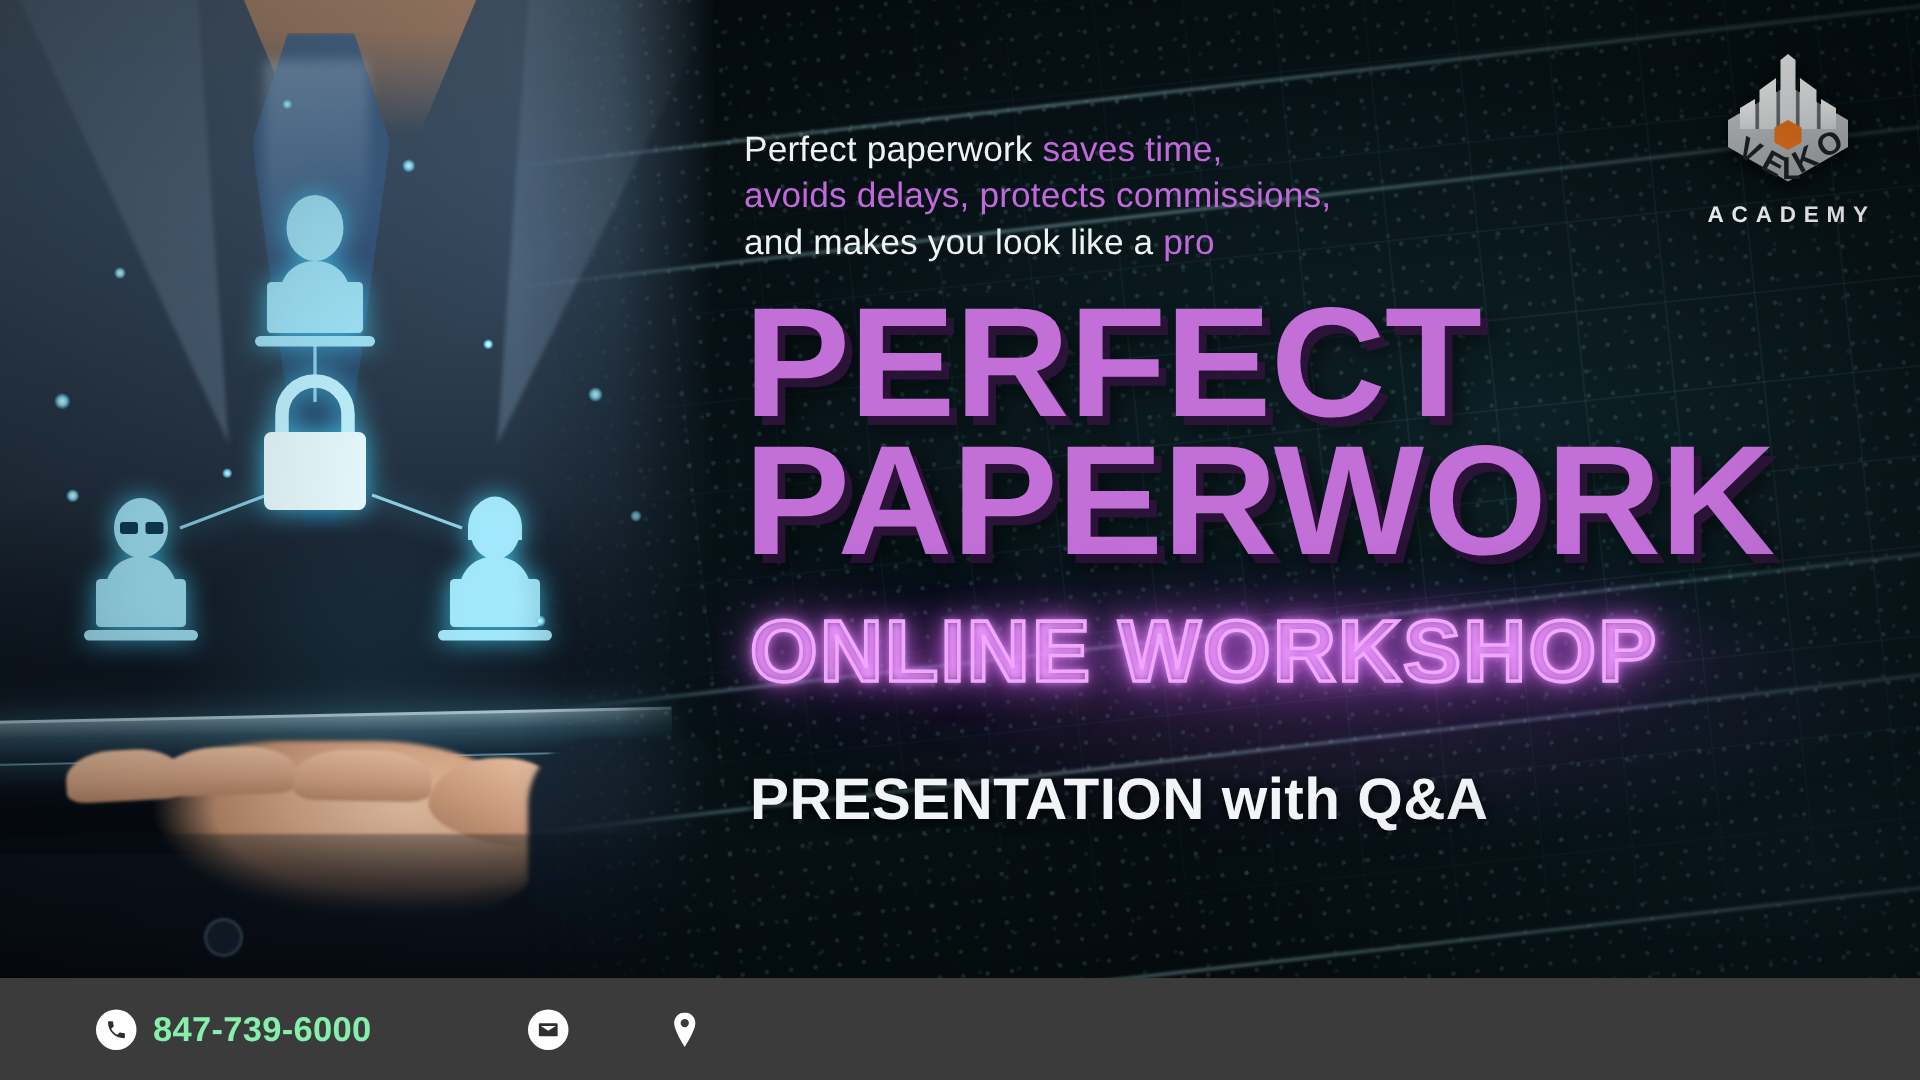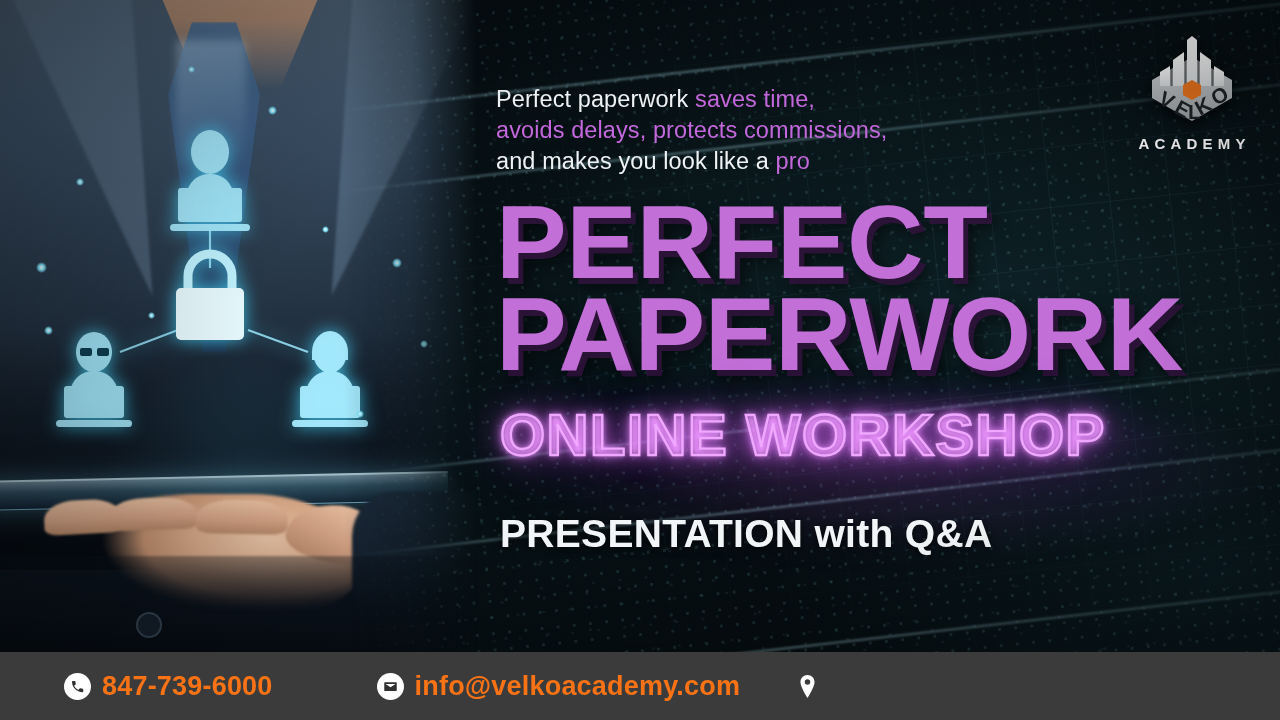--- a/index.html
+++ b/index.html
@@ -225,21 +225,21 @@
     background:#3b3b3b;
     display:flex; align-items:center;
   }
   .fitem{ display:flex; align-items:center; white-space:nowrap; }
   .fitem .badge{
     width:27px; height:27px; border-radius:50%; background:#ffffff;
     display:flex; align-items:center; justify-content:center; flex:none;
     margin-right:11px;
   }
   .fitem .badge svg{ display:block; }
-  .fitem .txt{ color:#f97316; font-size:27px; font-weight:700; letter-spacing:.2px; }
+  .fitem .txt{ color:#86efac; font-size:23px; font-weight:700; letter-spacing:.2px; }
   .fitem.phone{ margin-left:64px; }
   .fitem.email{ margin-left:104px; }
   .fitem.addr{ margin-left:56px; }
   .fitem.addr .badge{ background:transparent; width:22px; margin-right:8px; }
 </style>
 </head>
 <body>
 
 <div id="stage">
 
@@ -400,21 +400,20 @@
       <span class="txt">847-739-6000</span>
     </div>
 
     <div class="fitem email">
       <span class="badge">
         <svg width="15" height="15" viewBox="0 0 24 24" fill="#2f2f2f">
           <path d="M2 5.5h20v13H2z" fill="none"></path>
           <path d="M3 5h18c.6 0 1 .4 1 1v12c0 .6-.4 1-1 1H3c-.6 0-1-.4-1-1V6c0-.6.4-1 1-1zm9 8.1 8-5.1H4z"></path>
         </svg>
       </span>
-      <span class="txt">info@velkoacademy.com</span>
     </div>
 
     <div class="fitem addr">
       <span class="badge">
         <svg width="19" height="23" viewBox="0 0 24 30" fill="#ffffff">
           <path d="M12 0C6.9 0 2.8 4.1 2.8 9.2c0 6.9 9.2 20.8 9.2 20.8s9.2-13.9 9.2-20.8C21.2 4.1 17.1 0 12 0zm0 12.8a3.6 3.6 0 1 1 0-7.2 3.6 3.6 0 0 1 0 7.2z"></path>
         </svg>
       </span>
     </div>
 

